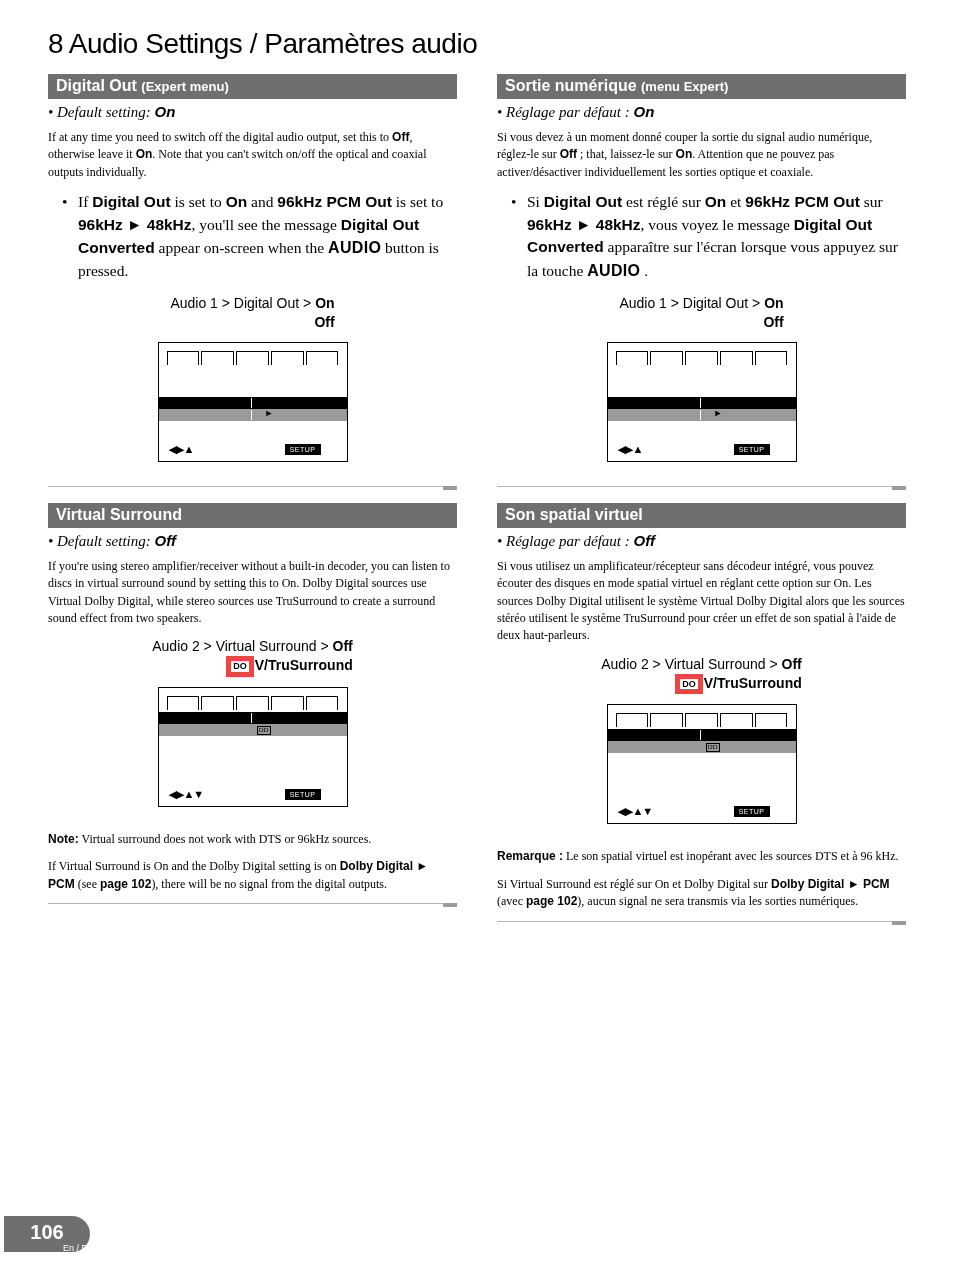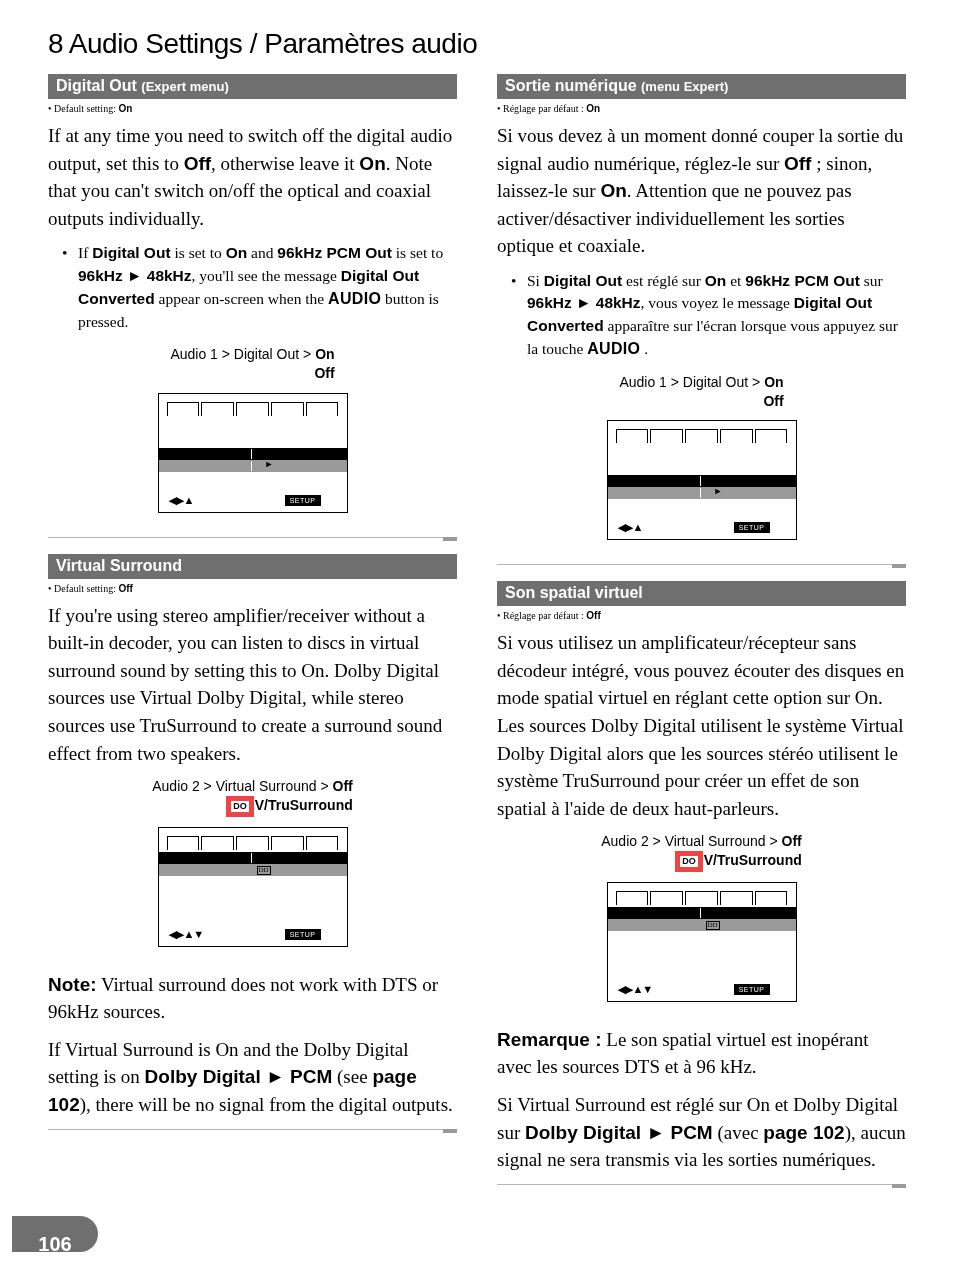--- a/index.html
+++ b/index.html
@@ -32,26 +32,27 @@
     font-weight: 700;
     font-size: 16px;
     padding: 3px 8px 4px 8px;
     margin-bottom: 4px;
   }
   .section-head .sub {
     font-weight: 700;
     font-size: 13px;
   }
   .default-line {
-    font-size: 10px;
+    font-size: 15px;
     margin-bottom: 8px;
+    font-style: italic;
   }
   .default-line .bullet { font-weight: 400; }
   .body-text {
-    font-size: 19px;
+    font-size: 12px;
     line-height: 1.45;
     margin-bottom: 10px;
   }
   .indented-bullet {
     padding-left: 30px;
     position: relative;
     font-size: 15.5px;
     line-height: 1.45;
     margin-bottom: 12px;
   }
@@ -149,34 +150,34 @@
   }
   .divider::after {
     content: "";
     position: absolute;
     right: 0; top: -1px;
     width: 14px; height: 4px;
     background: #9a9a9a;
   }
   .page-number-box {
     position: absolute;
-    left: 12px;
+    left: 4px;
     bottom: 20px;
     width: 86px;
     height: 36px;
     background: #6f6f6f;
     border-top-right-radius: 18px;
     border-bottom-right-radius: 18px;
     color: #fff;
     font-family: "Helvetica Neue", Helvetica, Arial, sans-serif;
     text-align: center;
-    padding-top: 18px;
+    padding-top: 6px;
   }
   .page-number-box .num { font-size: 20px; font-weight: 700; line-height: 1; display:block; }
-  .page-number-box .lang { font-size: 9px; display:block; margin-top:1px; }
+  .page-number-box .lang { font-size: 9px; display:block; margin-top:1px;text-align:right; }
   .inline-dolby {
     display:inline-block;
     border:5px solid #ef4444;
     font-family: Arial, sans-serif;
     font-size: 9px;
     font-weight: 700;
     padding: 0 2px;
     line-height: 1.2;
     vertical-align: 1px;
     margin-right:1px;
@@ -270,21 +271,21 @@
 
   <div class="col">
 
     <div class="section-head">
       <span>Sortie numérique </span><span class="sub">(menu Expert)</span>
     </div>
     <p class="default-line">
       <span>• Réglage par défaut : </span><span class="bold-inline">On</span>
     </p>
     <p class="body-text">
-      <span>Si vous devez à un moment donné couper la sortie du signal audio numérique, réglez-le sur </span><span class="bold-inline">Off</span><span> ; sinon, laissez-le sur </span><span class="bold-inline">On</span><span>. Attention que ne pouvez pas activer/désactiver individuellement les sorties optique et coaxiale.</span>
+      <span>Si vous devez à un moment donné couper la sortie du signal audio numérique, réglez-le sur </span><span class="bold-inline">Off</span><span> ; that, laissez-le sur </span><span class="bold-inline">On</span><span>. Attention que ne pouvez pas activer/désactiver individuellement les sorties optique et coaxiale.</span>
     </p>
     <p class="indented-bullet">
       <span>Si </span><span class="bold-inline">Digital Out</span><span> est réglé sur </span><span class="bold-inline">On</span><span> et </span><span class="bold-inline">96kHz PCM Out</span><span> sur </span><span class="bold-inline">96kHz ► 48kHz</span><span>, vous voyez le message </span><span class="bold-inline">Digital Out Converted</span><span> apparaître sur l'écran lorsque vous appuyez sur la touche </span><span class="smallcaps">AUDIO</span><span> .</span>
     </p>
 
     <div class="menu-block">
       <div class="menu-breadcrumb">
         <span>Audio 1 &gt; Digital Out &gt; </span><span class="b">On</span><br>
         <span class="b">Off</span>
       </div>

